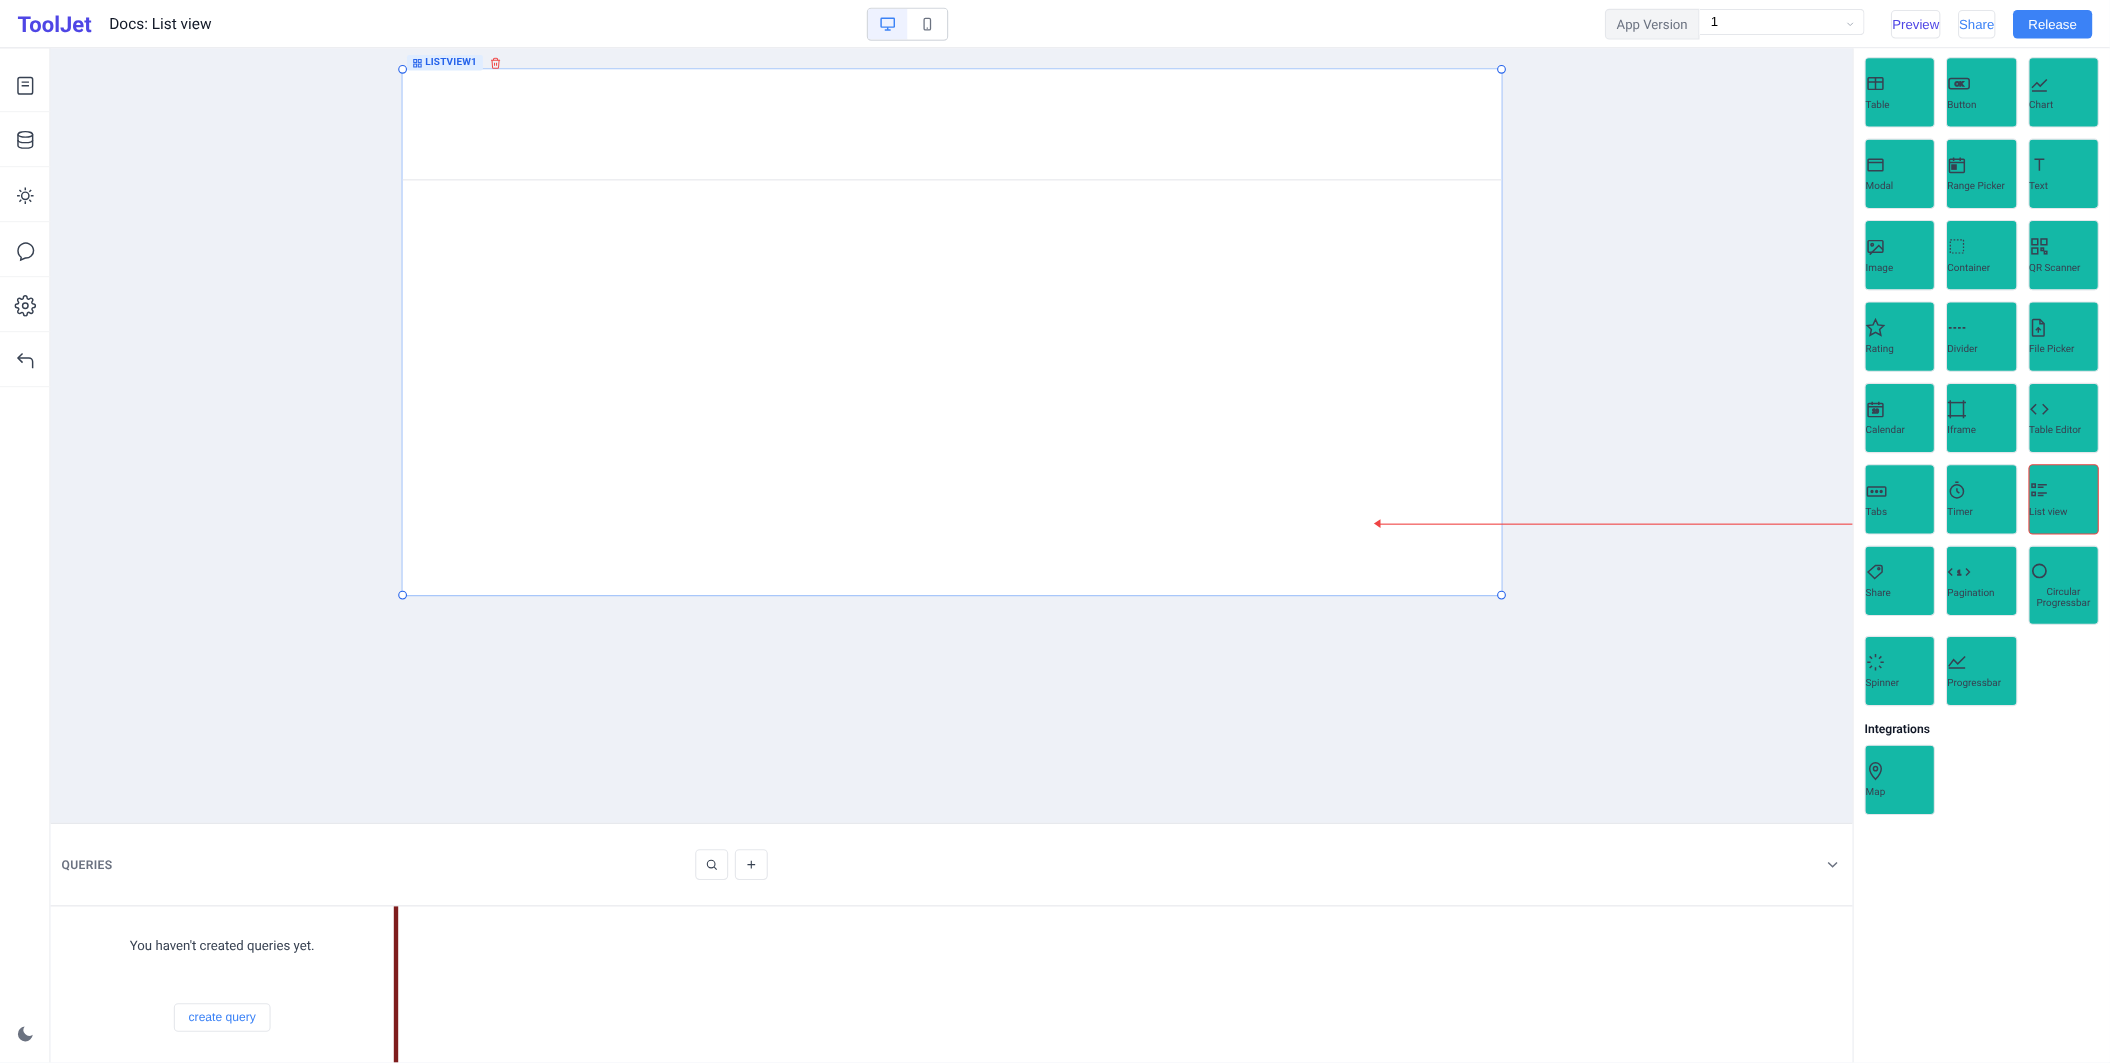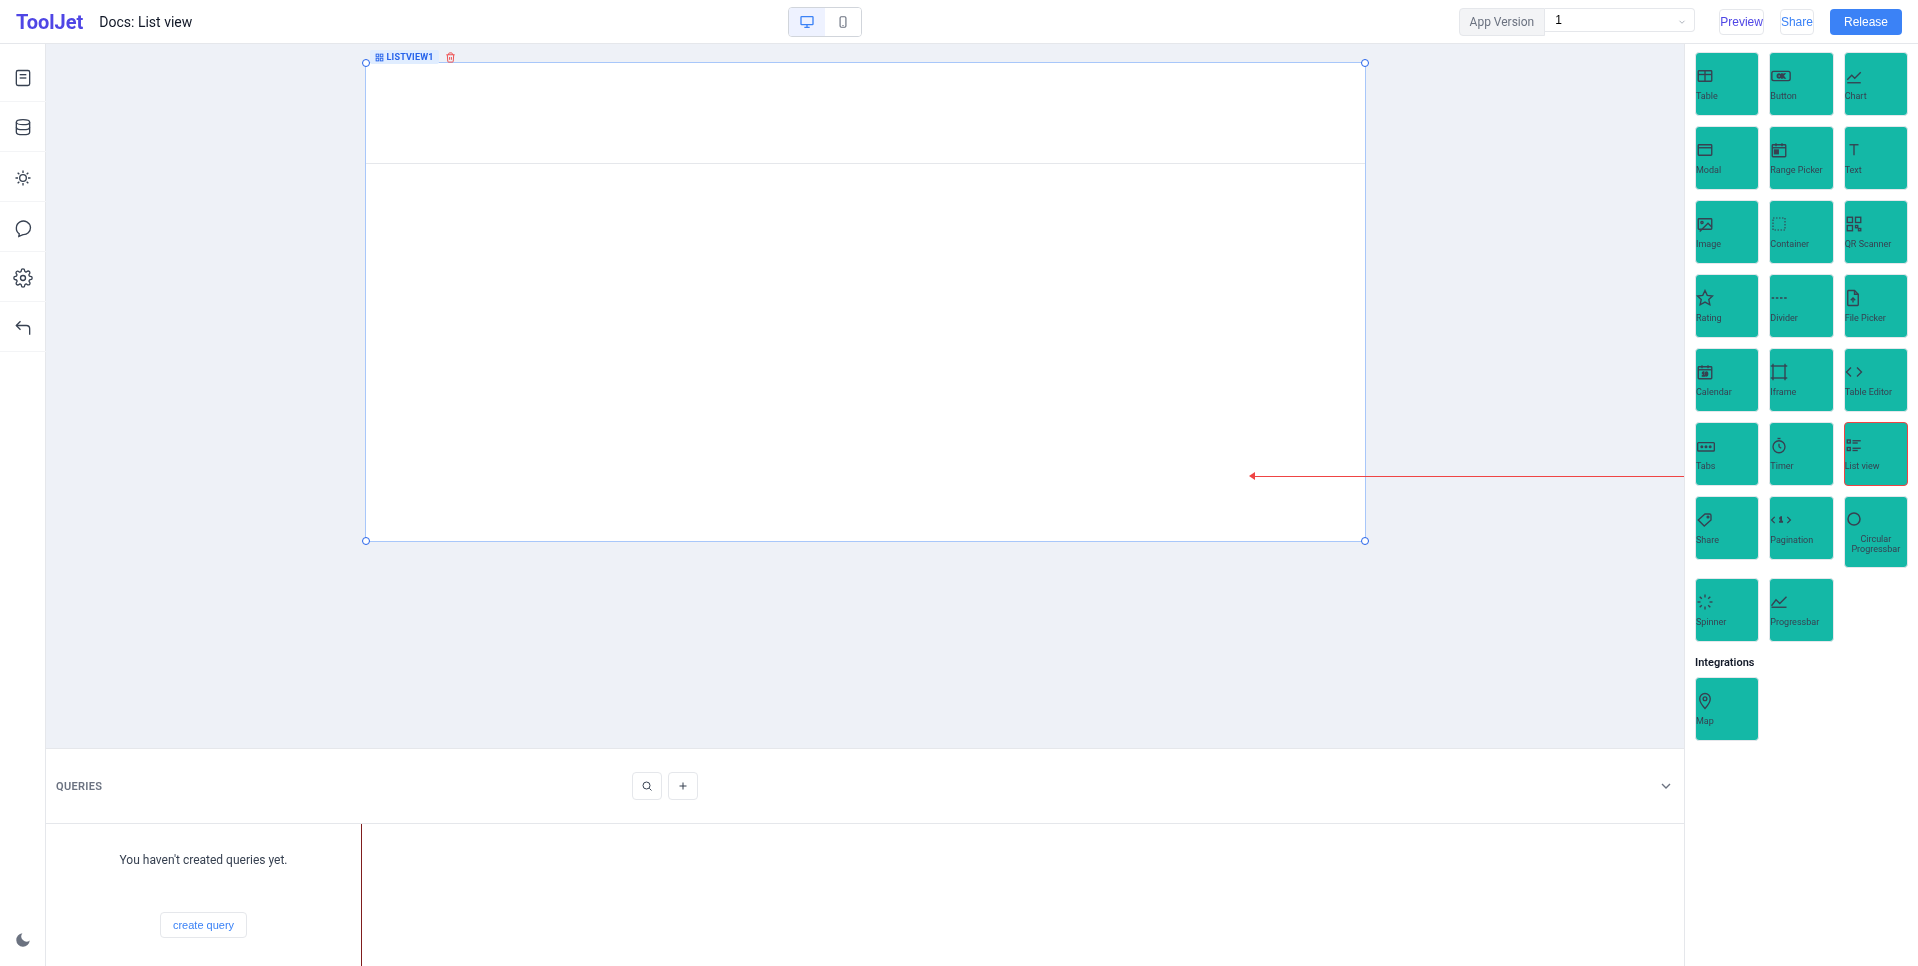--- a/index.html
+++ b/index.html
@@ -51,21 +51,21 @@
 
 
 .queries { height: 218px; background: #fff; border-top: 1px solid #e5e7eb; display: flex; flex-direction: column; }
 .queries-header { display: flex; align-items: center; padding: 23px 10px; border-bottom: 1px solid #e5e7eb; }
 .queries-title { font-size: 11px; font-weight: 600; color: #6b7280; letter-spacing: .3px; }
 .queries-header .grow { flex: 1; }
 .q-iconbtn { width: 30px; height: 28px; border: 1px solid #e5e7eb; background: #fff; display: flex; align-items: center; justify-content: center; border-radius: 4px; cursor: pointer; }
 .q-iconbtn + .q-iconbtn { margin-left: 6px; }
 .queries-header .chev { margin-left: auto; color: #6b7280; cursor: pointer; }
 .queries-body { flex: 1; display: flex; }
-.queries-left { width: 316px; border-right: 1px solid #7f1d1d; display: flex; flex-direction: column; align-items: center; justify-content: center; gap: 12px; }
+.queries-left { width: 316px; border-right: 4px solid #7f1d1d; display: flex; flex-direction: column; align-items: center; justify-content: center; gap: 12px; }
 .queries-empty { font-size: 12px; color: #374151; }
 .create-query { border: 1px solid #e5e7eb; color: #3b82f6; background: #fff; font-size: 11px; padding: 6px 12px; border-radius: 4px; cursor: pointer; margin-top: 33px; }
 
 
 .rightpanel { width: 234px; border-left: 1px solid #e5e7eb; background: #fff; padding: 8px 10px 20px; overflow-y: auto; }
 .comp-grid { display: grid; grid-template-columns: repeat(3, 1fr); gap: 10px; }
 .comp-card { border: 1px solid #e5e7eb; border-radius: 4px; height: 64px; display: flex; flex-direction: column; align-items: flex-start; justify-content: center; gap: 6px; cursor: grab; background: #14b8a6; }
 .comp-card.hl { border-color: #ef4444; }
 .comp-card.tall { height: 72px; }
 .comp-icon { height: 20px; display: flex; align-items: center; justify-content: center; color: #374151; }

